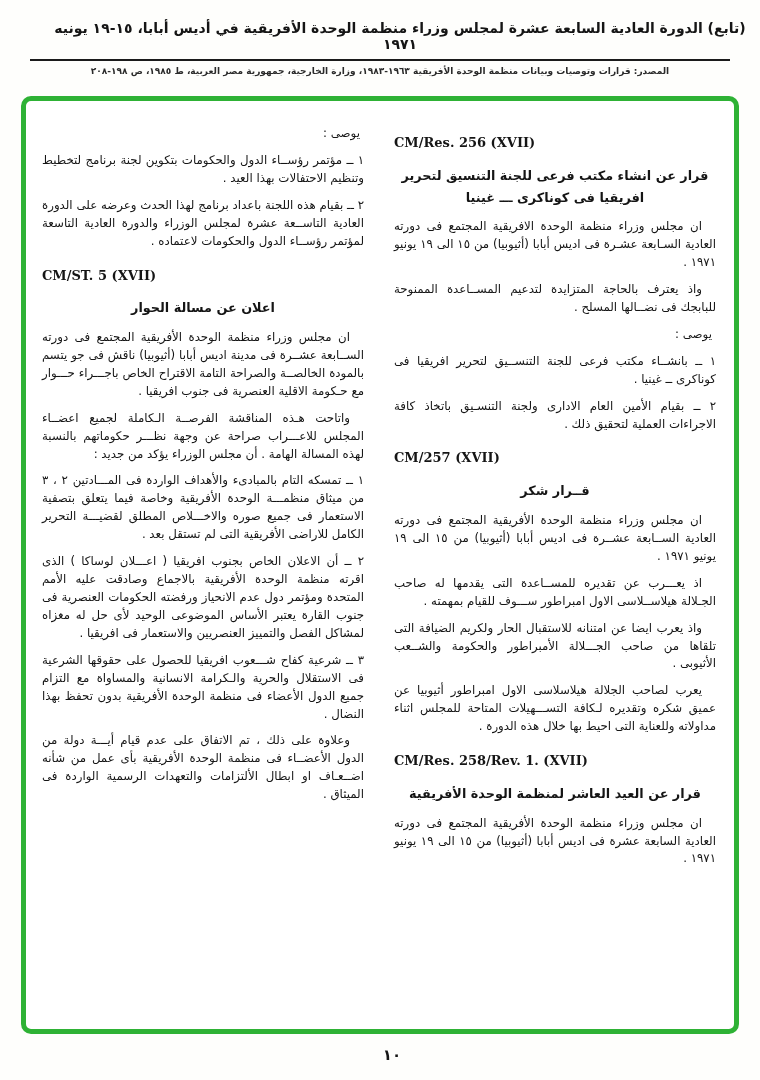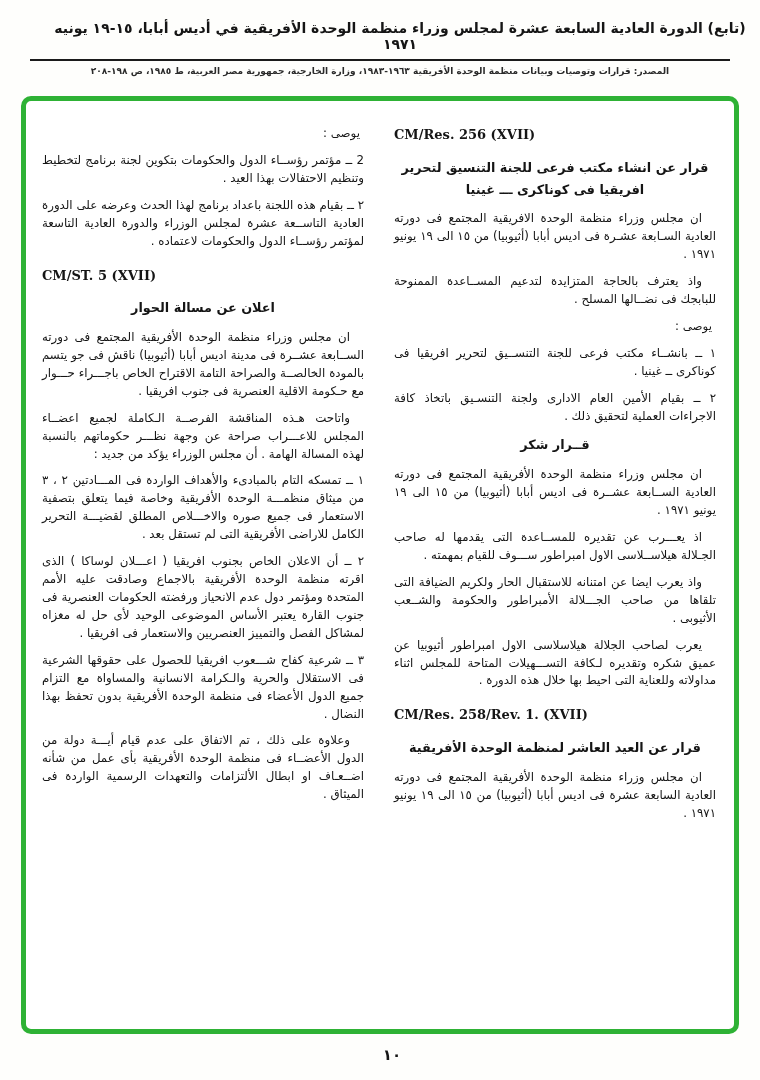--- a/index.html
+++ b/index.html
@@ -30,21 +30,21 @@
 
   .block { font-size: 11.8px; line-height: 1.52; text-align: justify; margin: 0 0 9px; }
   .para { text-indent: 14px; }
   .lead { text-indent: 4px; }
   .item { text-indent: 0; }
   .ref {
     direction: ltr; text-align: left;
     font-family: "DejaVu Serif", serif; font-weight: 700; font-size: 13px;
     margin: 15px 0 12px; text-indent: 0;
   }
-  .col .ref:first-child { margin-top: 0; }
+  .col .ref:first-child { margin-top: 8px; }
   .heading { text-align: center; font-weight: 700; font-size: 12.8px; line-height: 1.7; margin: 0 0 10px; text-indent: 0; }
 
   .page-number { position: absolute; bottom: 16px; left: 12px; width: 100%; text-align: center; font-size: 15px; font-weight: 700; }
 </style>
 </head>
 <body>
 
 <div class="page">
 
   <div class="header">
@@ -57,33 +57,34 @@
     <div class="columns">
 
       <div class="col">
         <div class="block ref">CM/Res. 256 (XVII)</div>
         <div class="block heading">قرار عن انشاء مكتب فرعى للجنة التنسيق لتحرير افريقيا فى كوناكرى ـــ غينيا</div>
         <div class="block para">ان مجلس وزراء منظمة الوحدة الافريقية المجتمع فى دورته العادية السـابعة عشـرة فى اديس أبابا (أثيوبيا) من ١٥ الى ١٩ يونيو ١٩٧١ .</div>
         <div class="block para">واذ يعترف بالحاجة المتزايدة لتدعيم المســاعدة الممنوحة للبابجك فى نضــالها المسلح .</div>
         <div class="block para lead">يوصى :</div>
         <div class="block item">١ ــ بانشــاء مكتب فرعى للجنة التنســيق لتحرير افريقيا فى كوناكرى ــ غينيا .</div>
         <div class="block item">٢ ــ بقيام الأمين العام الادارى ولجنة التنسـيق باتخاذ كافة الاجراءات العملية لتحقيق ذلك .</div>
+        <div class="block ref">CM/257 (XVII)</div>
         <div class="block heading">قــرار شكر</div>
         <div class="block para">ان مجلس وزراء منظمة الوحدة الأفريقية المجتمع فى دورته العادية الســابعة عشــرة فى اديس أبابا (أثيوبيا) من ١٥ الى ١٩ يونيو ١٩٧١ .</div>
         <div class="block para">اذ يعـــرب عن تقديره للمســاعدة التى يقدمها له صاحب الجـلالة هيلاســلاسى الاول امبراطور ســـوف للقيام بمهمته .</div>
         <div class="block para">واذ يعرب ايضا عن امتنانه للاستقبال الحار ولكريم الضيافة التى تلقاها من صاحب الجـــلالة الأمبراطور والحكومة والشــعب الأثيوبى .</div>
         <div class="block para">يعرب لصاحب الجلالة هيلاسلاسى الاول امبراطور أثيوبيا عن عميق شكره وتقديره لـكافة التســـهيلات المتاحة للمجلس اثناء مداولاته وللعناية التى احيط بها خلال هذه الدورة .</div>
         <div class="block ref">CM/Res. 258/Rev. 1. (XVII)</div>
         <div class="block heading">قرار عن العيد العاشر لمنظمة الوحدة الأفريقية</div>
         <div class="block para">ان مجلس وزراء منظمة الوحدة الأفريقية المجتمع فى دورته العادية السابعة عشرة فى اديس أبابا (أثيوبيا) من ١٥ الى ١٩ يونيو ١٩٧١ .</div>
       </div>
 
       <div class="col">
         <div class="block para lead">يوصى :</div>
-        <div class="block item">2 ــ مؤتمر رؤســاء الدول والحكومات بتكوين لجنة برنامج لتخطيط وتنظيم الاحتفالات بهذا العيد .</div>
+        <div class="block item">١ ــ مؤتمر رؤســاء الدول والحكومات بتكوين لجنة برنامج لتخطيط وتنظيم الاحتفالات بهذا العيد .</div>
         <div class="block item">٢ ــ بقيام هذه اللجنة باعداد برنامج لهذا الحدث وعرضه على الدورة العادية التاســعة عشرة لمجلس الوزراء والدورة العادية التاسعة لمؤتمر رؤســاء الدول والحكومات لاعتماده .</div>
         <div class="block ref">CM/ST. 5 (XVII)</div>
         <div class="block heading">اعلان عن مسالة الحوار</div>
         <div class="block para">ان مجلس وزراء منظمة الوحدة الأفريقية المجتمع فى دورته الســابعة عشــرة فى مدينة اديس أبابا (أثيوبيا) ناقش فى جو يتسم بالمودة الخالصــة والصراحة التامة الاقتراح الخاص باجـــراء حـــوار مع حـكومة الاقلية العنصرية فى جنوب افريقيا .</div>
         <div class="block para">واتاحت هـذه المناقشة الفرصــة الـكاملة لجميع اعضــاء المجلس للاعـــراب صراحة عن وجهة نظـــر حكوماتهم بالنسبة لهذه المسالة الهامة . أن مجلس الوزراء يؤكد من جديد :</div>
         <div class="block item">١ ــ تمسكه التام بالمبادىء والأهداف الواردة فى المـــادتين ٢ ، ٣ من ميثاق منظمـــة الوحدة الأفريقية وخاصة فيما يتعلق بتصفية الاستعمار فى جميع صوره والاخـــلاص المطلق لقضيـــة التحرير الكامل للاراضى الأفريقية التى لم تستقل بعد .</div>
         <div class="block item">٢ ــ أن الاعلان الخاص بجنوب افريقيا ( اعـــلان لوساكا ) الذى اقرته منظمة الوحدة الأفريقية بالاجماع وصادقت عليه الأمم المتحدة ومؤتمر دول عدم الانحياز ورفضته الحكومات العنصرية فى جنوب القارة يعتبر الأساس الموضوعى الوحيد لأى حل له مغزاه لمشاكل الفصل والتمييز العنصريين والاستعمار فى افريقيا .</div>
         <div class="block item">٣ ــ شرعية كفاح شـــعوب افريقيا للحصول على حقوقها الشرعية فى الاستقلال والحرية والـكرامة الانسانية والمساواة مع التزام جميع الدول الأعضاء فى منظمة الوحدة الأفريقية بدون تحفظ بهذا النضال .</div>
         <div class="block para">وعلاوة على ذلك ، تم الاتفاق على عدم قيام أيـــة دولة من الدول الأعضــاء فى منظمة الوحدة الأفريقية بأى عمل من شأنه اضــعـاف او ابطال الألتزامات والتعهدات الرسمية الواردة فى الميثاق .</div>
       </div>

